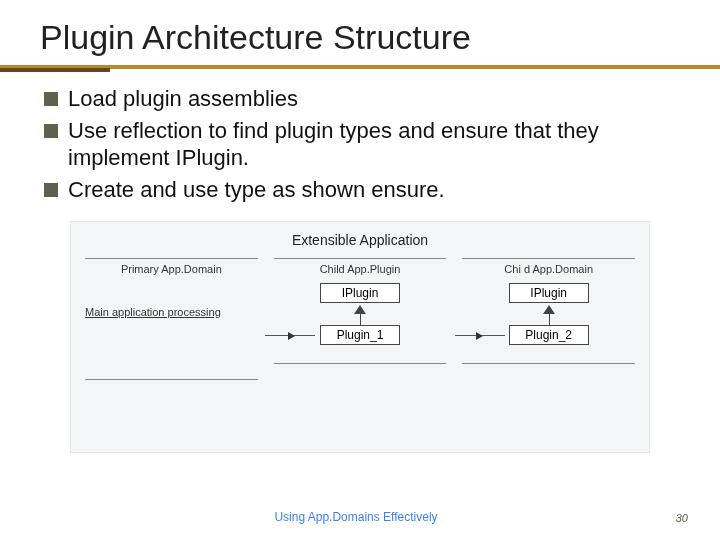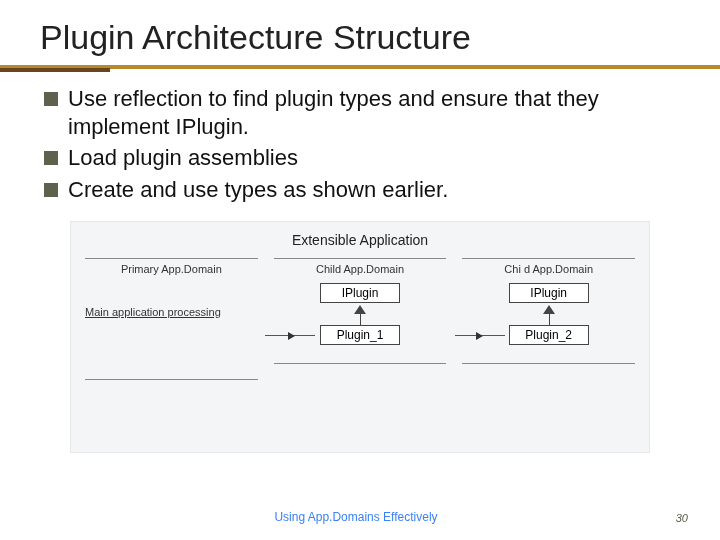--- a/index.html
+++ b/index.html
@@ -200,49 +200,49 @@
   <div class="title">Plugin Architecture Structure</div>
 
   <div class="rule-wrap">
     <div class="rule-gold"></div>
     <div class="rule-short"></div>
   </div>
 
   <div class="bullets">
     <div class="bullet">
       <span class="sq"></span>
-      <span>Use reflection to find plugin types and ensure that they implement IPlugin.</span>
+      <span>Load plugin assemblies</span>
     </div>
     <div class="bullet">
       <span class="sq"></span>
-      <span>Load plugin assemblies</span>
+      <span>Use reflection to find plugin types and ensure that they implement IPlugin.</span>
     </div>
     <div class="bullet">
       <span class="sq"></span>
-      <span>Create and use types as shown earlier.</span>
+      <span>Create and use type as shown ensure.</span>
     </div>
   </div>
 
   <div class="diagram">
     <div class="diagram-title">Extensible Application</div>
 
     <div class="cols">
 
       <div class="col primary">
         <div class="panel-label">Primary App.Domain</div>
         <div class="smalltext" style="margin-top:30px;">Main application processing</div>
         <div class="primary-lines">
         </div>
         <div class="bottom-bar" style="margin-top:60px;"></div>
       </div>
 
       <div class="hconn" style="left:180px; width:50px;"></div>
 
       <div class="col child child1">
-        <div class="panel-label">Child App.Domain</div>
+        <div class="panel-label">Child App.Plugin</div>
         <div class="outline-box iplugin">IPlugin</div>
         <div class="tri"></div>
         <div class="vline"></div>
         <div class="arrow-in"></div>
         <div class="outline-box plugin">Plugin_1</div>
         <div class="bottom-bar"></div>
       </div>
 
       <div class="hconn" style="left:370px; width:50px;"></div>
 

